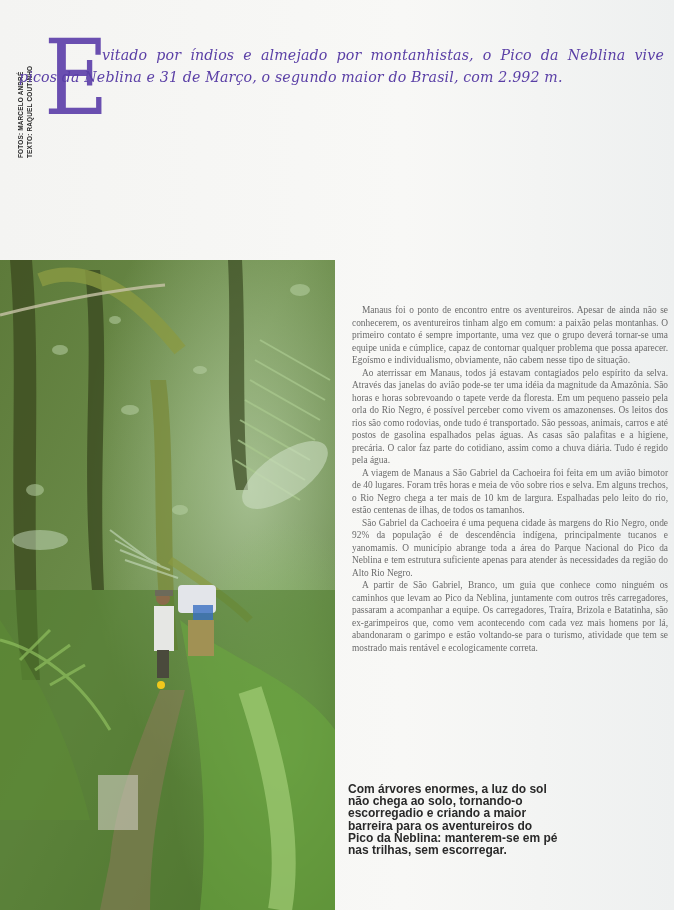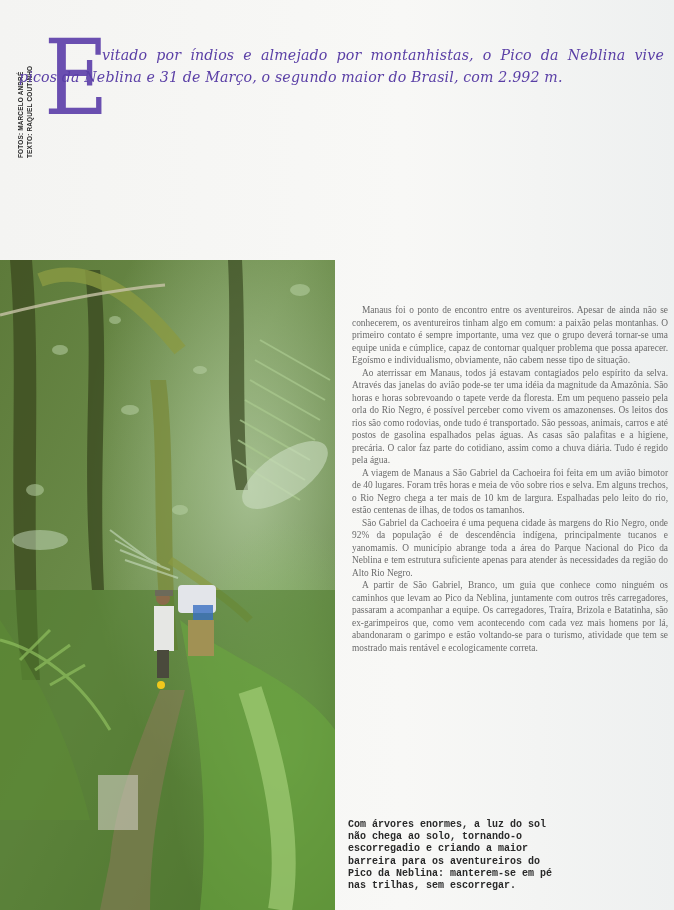--- a/index.html
+++ b/index.html
@@ -61,24 +61,24 @@
       position: absolute; left: 352px; top: 260px; width: 316px;
       font-family: "Liberation Serif", serif;
       font-size: 9.4px;
       line-height: 12.5px;
       color: #6b6b6b;
       text-align: justify;
       margin-top: 44px;
     }
     .body-col p { margin: 0; text-indent: 10px; }
     .caption {
-      position: absolute; left: 348px; top: 819px; width: 210px;
-      font-family: Liberation Mono, monospace;
+      position: absolute; left: 348px; top: 783px; width: 210px;
+      font-family: Liberation Sans, sans-serif;
       font-weight: bold;
-      font-size: 10px;
+      font-size: 12px;
       line-height: 12.2px;
       color: #2a2a2a;
     }
   </style>
 </head>
 <body>
 
 <div class="page">
 
   <div class="credits">

